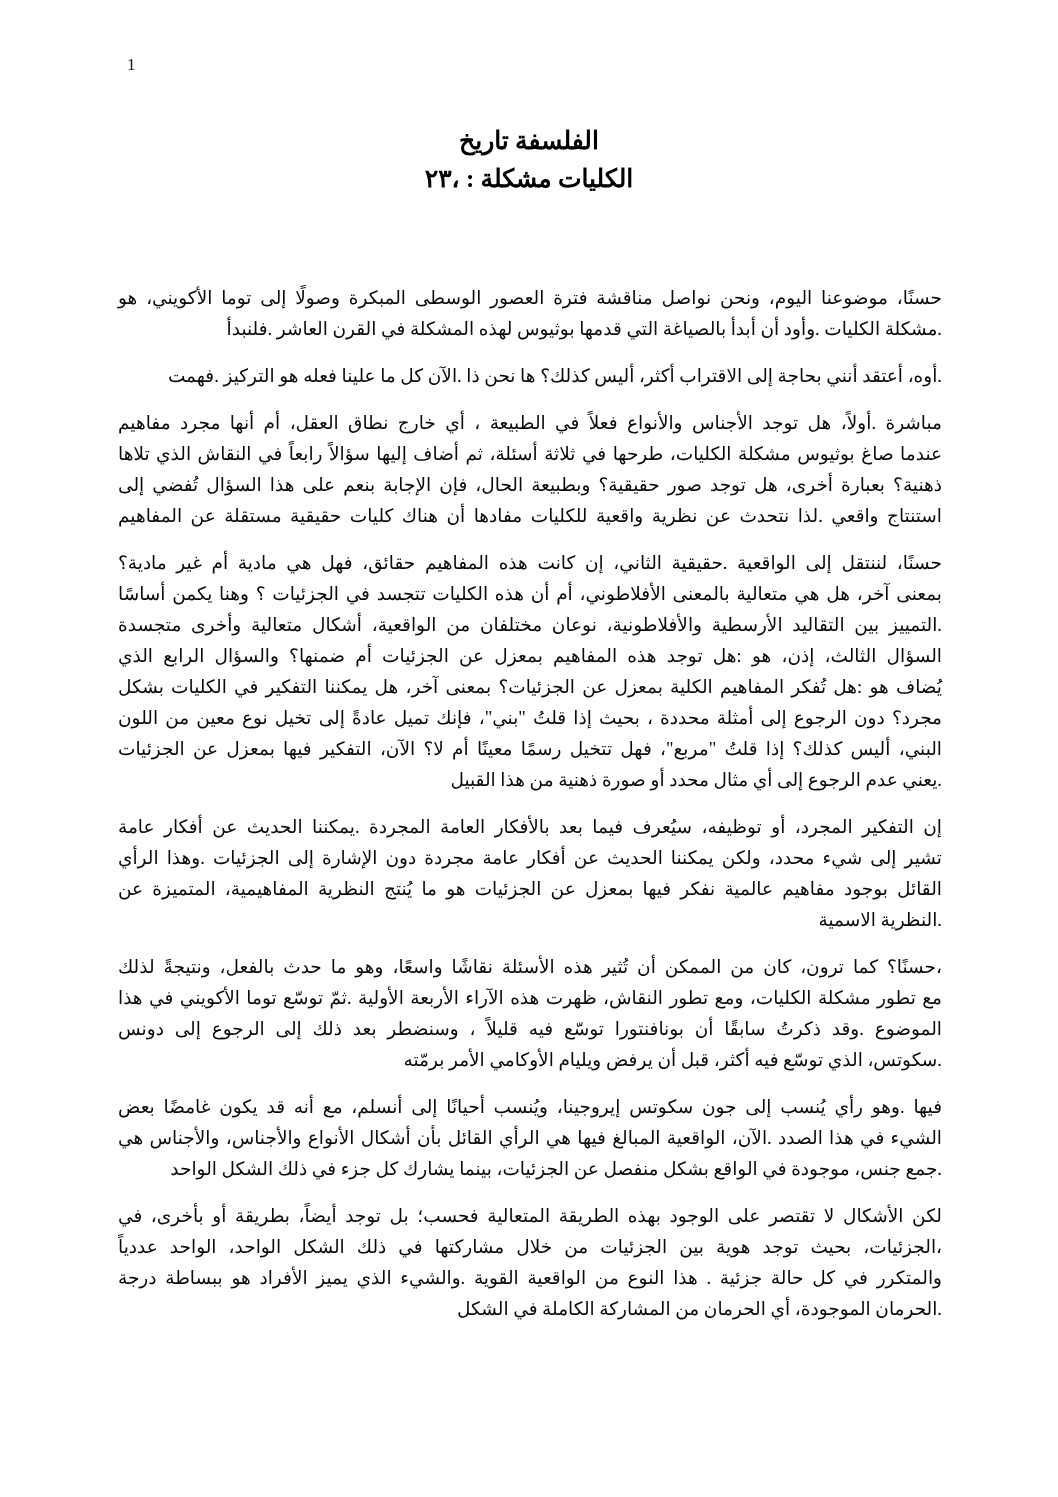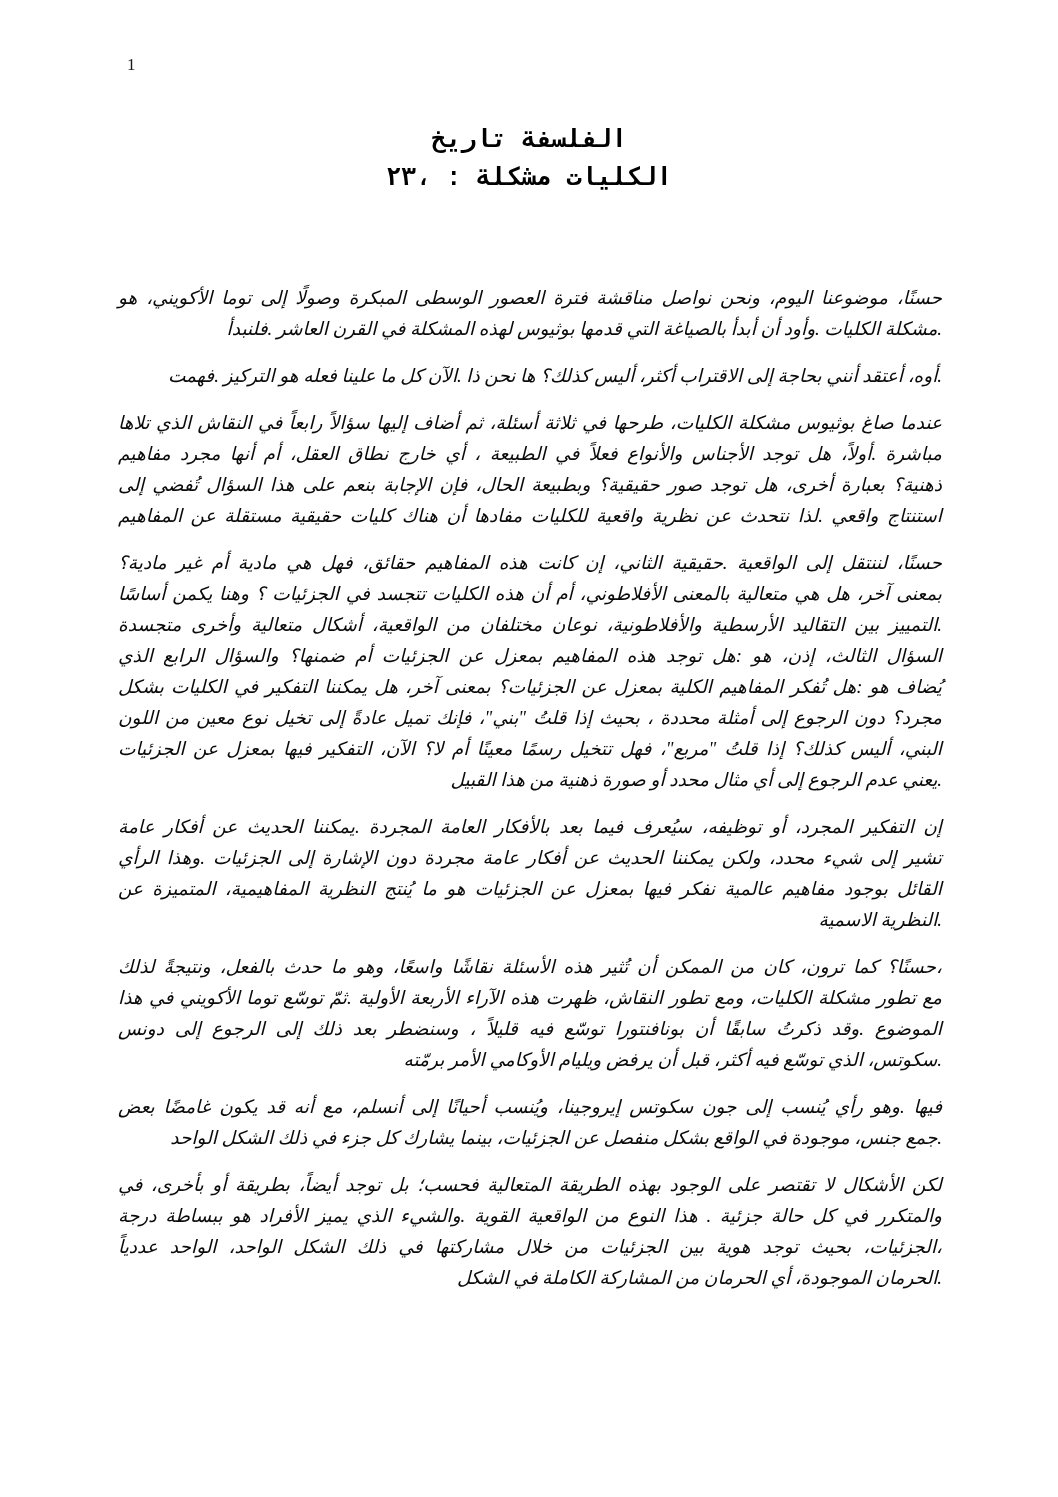--- a/index.html
+++ b/index.html
@@ -11,27 +11,27 @@
   .page{position:absolute;inset:0;background:#ffffff;}
   .page-number{
     position:absolute;left:127px;top:55px;
     font-size:17px;color:#1a1a1a;
   }
   .title-block{
     position:absolute;top:122px;left:0;width:1058px;
     text-align:center;font-weight:bold;font-size:25px;line-height:38px;
     color:#000;
   }
-  .title-line{height:38px;direction:ltr;font-family:Liberation Mono, monospace;}
+  .title-line{height:38px;direction:ltr;}
   .title-line span{unicode-bidi:isolate;}
   .body-block{
     position:absolute;top:283px;right:116px;width:824px;
   }
   .para{
-    direction:rtl;margin:0 0 16px 0;font-style:italic;
+    direction:rtl;margin:0 0 16px 0;
   }
   .line{
     direction:rtl;
     font-size:18.5px;line-height:31px;
     text-align:justify;text-align-last:justify;
     color:#0a0a0a;
   }
   .line.last{
     text-align-last:right;
   }
@@ -47,22 +47,22 @@
     </div>
   <div class="body-block">
       <div class="para">
         <div class="line">حسنًا، موضوعنا اليوم، ونحن نواصل مناقشة فترة العصور الوسطى المبكرة وصولًا إلى توما الأكويني، هو</div>
         <div class="line last">.مشكلة الكليات .وأود أن أبدأ بالصياغة التي قدمها بوثيوس لهذه المشكلة في القرن العاشر .فلنبدأ</div>
       </div>
       <div class="para">
         <div class="line last">.أوه، أعتقد أنني بحاجة إلى الاقتراب أكثر، أليس كذلك؟ ها نحن ذا .الآن كل ما علينا فعله هو التركيز .فهمت</div>
       </div>
       <div class="para">
+        <div class="line">مباشرة .أولاً، هل توجد الأجناس والأنواع فعلاً في الطبيعة ، أي خارج نطاق العقل، أم أنها مجرد مفاهيم</div>
         <div class="line">عندما صاغ بوثيوس مشكلة الكليات، طرحها في ثلاثة أسئلة، ثم أضاف إليها سؤالاً رابعاً في النقاش الذي تلاها</div>
-        <div class="line">مباشرة .أولاً، هل توجد الأجناس والأنواع فعلاً في الطبيعة ، أي خارج نطاق العقل، أم أنها مجرد مفاهيم</div>
         <div class="line">ذهنية؟ بعبارة أخرى، هل توجد صور حقيقية؟ وبطبيعة الحال، فإن الإجابة بنعم على هذا السؤال تُفضي إلى</div>
         <div class="line">استنتاج واقعي .لذا نتحدث عن نظرية واقعية للكليات مفادها أن هناك كليات حقيقية مستقلة عن المفاهيم</div>
       </div>
       <div class="para">
         <div class="line">حسنًا، لننتقل إلى الواقعية .حقيقية الثاني، إن كانت هذه المفاهيم حقائق، فهل هي مادية أم غير مادية؟</div>
         <div class="line">بمعنى آخر، هل هي متعالية بالمعنى الأفلاطوني، أم أن هذه الكليات تتجسد في الجزئيات ؟ وهنا يكمن أساسًا</div>
         <div class="line">.التمييز بين التقاليد الأرسطية والأفلاطونية، نوعان مختلفان من الواقعية، أشكال متعالية وأخرى متجسدة</div>
         <div class="line">السؤال الثالث، إذن، هو :هل توجد هذه المفاهيم بمعزل عن الجزئيات أم ضمنها؟ والسؤال الرابع الذي</div>
         <div class="line">يُضاف هو :هل تُفكر المفاهيم الكلية بمعزل عن الجزئيات؟ بمعنى آخر، هل يمكننا التفكير في الكليات بشكل</div>
         <div class="line">مجرد؟ دون الرجوع إلى أمثلة محددة ، بحيث إذا قلتُ "بني"، فإنك تميل عادةً إلى تخيل نوع معين من اللون</div>
@@ -76,22 +76,23 @@
         <div class="line last">.النظرية الاسمية</div>
       </div>
       <div class="para">
         <div class="line">،حسنًا؟ كما ترون، كان من الممكن أن تُثير هذه الأسئلة نقاشًا واسعًا، وهو ما حدث بالفعل، ونتيجةً لذلك</div>
         <div class="line">مع تطور مشكلة الكليات، ومع تطور النقاش، ظهرت هذه الآراء الأربعة الأولية .ثمّ توسّع توما الأكويني في هذا</div>
         <div class="line">الموضوع .وقد ذكرتُ سابقًا أن بونافنتورا توسّع فيه قليلاً ، وسنضطر بعد ذلك إلى الرجوع إلى دونس</div>
         <div class="line last">.سكوتس، الذي توسّع فيه أكثر، قبل أن يرفض ويليام الأوكامي الأمر برمّته</div>
       </div>
       <div class="para">
         <div class="line">فيها .وهو رأي يُنسب إلى جون سكوتس إيروجينا، ويُنسب أحيانًا إلى أنسلم، مع أنه قد يكون غامضًا بعض</div>
+        <div class="line">الشيء في هذا الصدد .الآن، الواقعية المبالغ فيها هي الرأي القائل بأن أشكال الأنواع والأجناس، والأجناس هي</div>
         <div class="line last">.جمع جنس، موجودة في الواقع بشكل منفصل عن الجزئيات، بينما يشارك كل جزء في ذلك الشكل الواحد</div>
       </div>
       <div class="para">
         <div class="line">لكن الأشكال لا تقتصر على الوجود بهذه الطريقة المتعالية فحسب؛ بل توجد أيضاً، بطريقة أو بأخرى، في</div>
+        <div class="line">،الجزئيات، بحيث توجد هوية بين الجزئيات من خلال مشاركتها في ذلك الشكل الواحد، الواحد عددياً</div>
         <div class="line">والمتكرر في كل حالة جزئية . هذا النوع من الواقعية القوية .والشيء الذي يميز الأفراد هو ببساطة درجة</div>
-        <div class="line">،الجزئيات، بحيث توجد هوية بين الجزئيات من خلال مشاركتها في ذلك الشكل الواحد، الواحد عددياً</div>
         <div class="line last">.الحرمان الموجودة، أي الحرمان من المشاركة الكاملة في الشكل</div>
       </div>
     </div>
 </div>
 
 </body></html>

